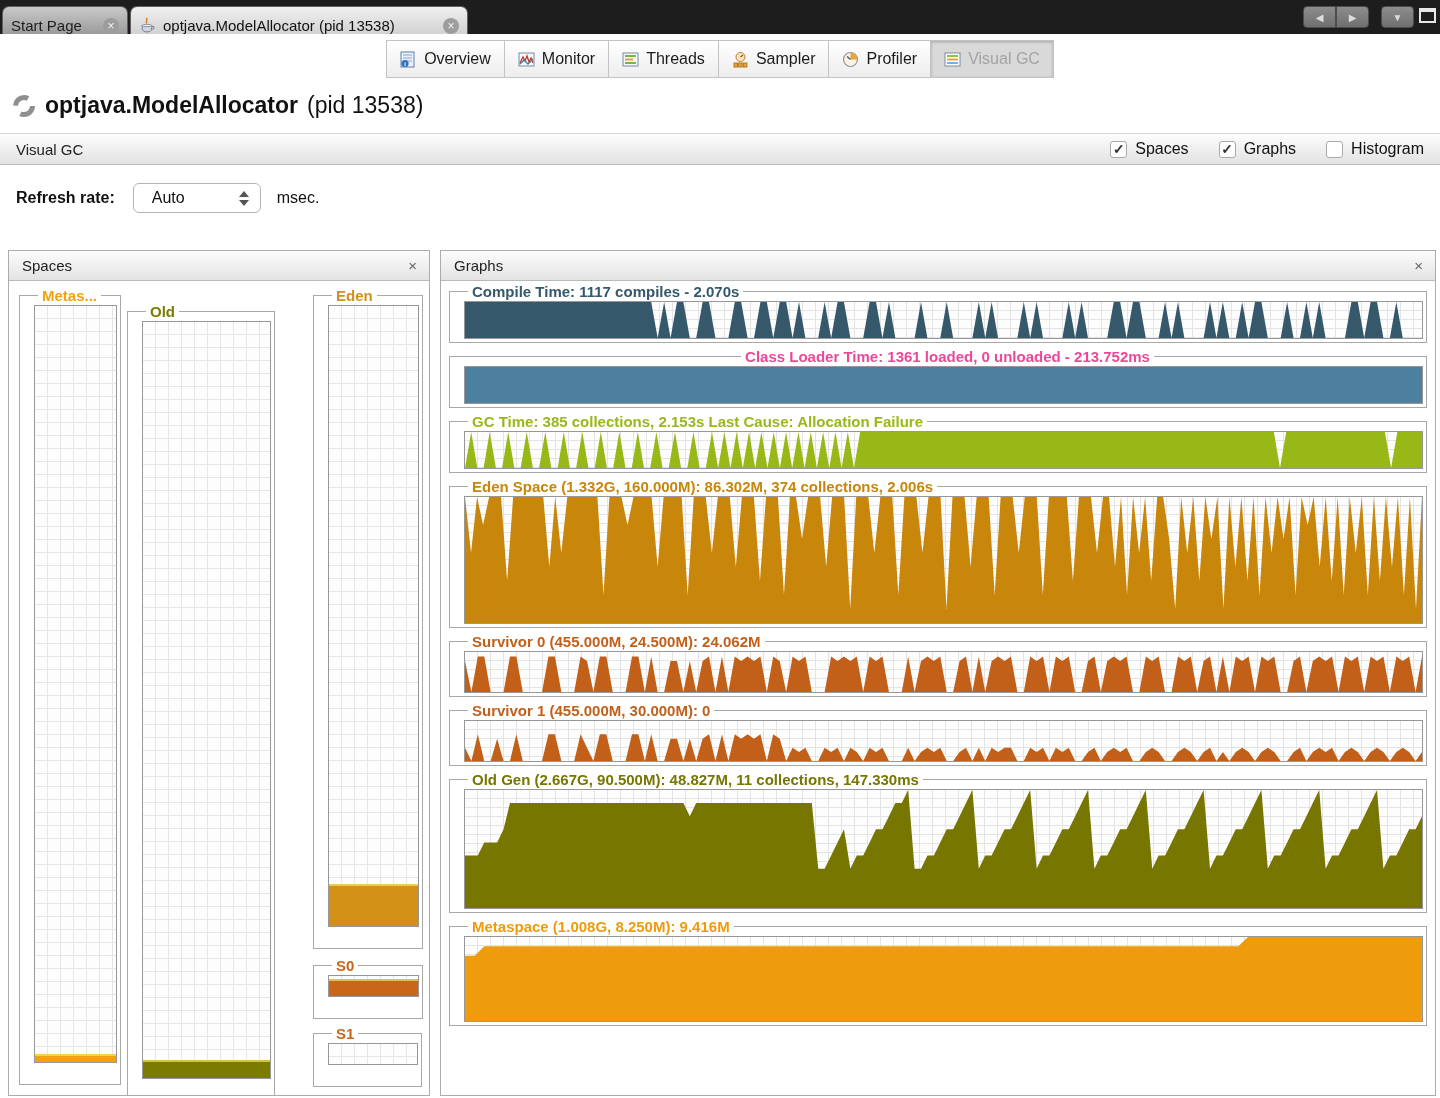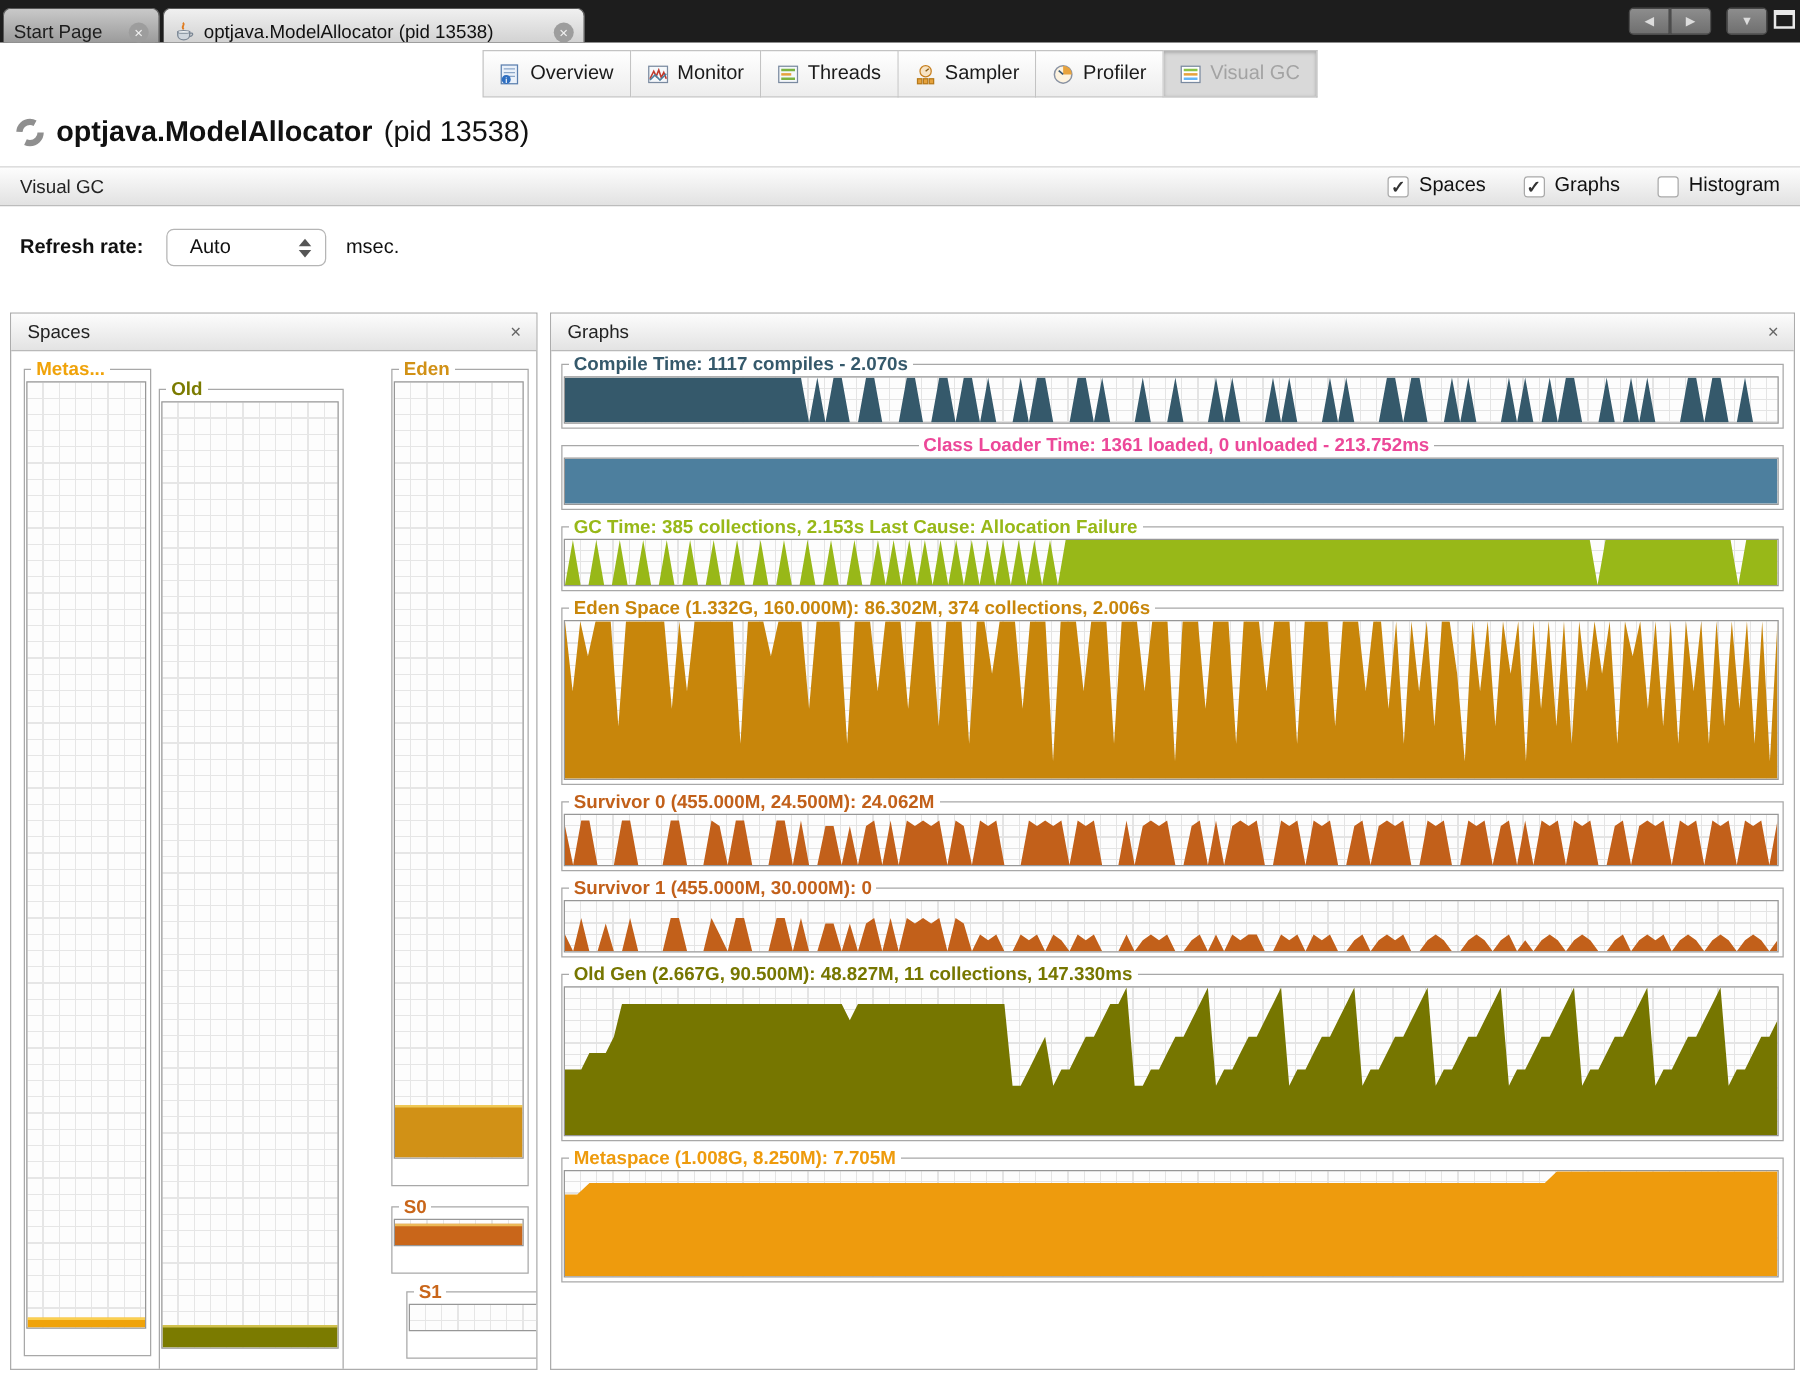--- a/index.html
+++ b/index.html
@@ -61,21 +61,21 @@
   .panel { position:absolute; top:250px; background:#fff; border:1px solid #acacac; }
   .panel.spaces { left:8px; width:422px; height:846px; }
   .panel.graphs { left:440px; width:996px; height:846px; }
   .phead { height:30px; background:linear-gradient(#fcfcfc,#e3e3e3); border-bottom:1px solid #b9b9b9;
     display:flex; align-items:center; font-size:15px; color:#222; }
   .phead .ptitle { margin-left:13px; }
   .phead .pclose { margin-left:auto; margin-right:12px; color:#666; font-size:15px; cursor:pointer; }
   .pbody { position:relative; width:100%; height:calc(100% - 30px); overflow:hidden; }
 
   
-  fieldset { border:1px solid #a8a8a8; padding:1px 3px 3px 1px; background:transparent; }
+  fieldset { border:1px solid #a8a8a8; padding:1px 3px 3px 14px; background:transparent; }
   legend { font-size:15px; font-weight:bold; padding:0 4px; margin-left:4px; white-space:nowrap; }
 
   .gbox { position:relative; width:100%; border:1px solid #979797; background-color:#fdfdfd;
     background-image:
       repeating-linear-gradient(to right,  transparent 0 12px, #e4e4e4 12px 13px),
       repeating-linear-gradient(to bottom, transparent 0 8px,  #e4e4e4 8px 9px);
     overflow:hidden; }
   .gbox svg { position:absolute; inset:0; width:100%; height:100%; }
 
   
@@ -245,21 +245,21 @@
       </div>
     </fieldset>
 
     <fieldset class="sfield" style="left:304px; top:676px; width:110px; height:62px;">
       <legend style="color: rgb(201, 102, 26);">S0</legend>
       <div class="colbox" style="height:calc(100% - 18px);">
         <div class="fill" style="height: 85%; background: rgb(201, 102, 26); border-top: 2px solid rgba(255, 230, 120, 0.65);"></div>
       </div>
     </fieldset>
 
-    <fieldset class="sfield" style="left:316px; top:744px; width:126px; height:62px;">
+    <fieldset class="sfield" style="left:304px; top:744px; width:109px; height:62px;">
       <legend style="color: rgb(201, 102, 26);">S1</legend>
       <div class="colbox" style="height:calc(100% - 18px);">
         <div class="fill" style="height: 0%; background: rgb(201, 102, 26); border-top: none;"></div>
       </div>
     </fieldset>
 
   </div>
 </div>
 
 <div class="panel graphs">
@@ -327,21 +327,21 @@
       <fieldset>
         <legend style="color: rgb(118, 118, 0);">Old Gen (2.667G, 90.500M): 48.827M, 11 collections, 147.330ms</legend>
         <div class="gbox" style="height:120px;">
             <svg viewBox="0 0 100 100" preserveAspectRatio="none">
               <polygon points="0,100 0.00,55.56 0.67,55.56 1.34,55.56 2.01,44.44 2.68,44.44 3.36,44.44 4.03,33.33 4.70,11.11 5.37,11.11 6.04,11.11 6.71,11.11 7.38,11.11 8.05,11.11 8.72,11.11 9.40,11.11 10.07,11.11 10.74,11.11 11.41,11.11 12.08,11.11 12.75,11.11 13.42,11.11 14.09,11.11 14.77,11.11 15.44,11.11 16.11,11.11 16.78,11.11 17.45,11.11 18.12,11.11 18.79,11.11 19.46,11.11 20.13,11.11 20.81,11.11 21.48,11.11 22.15,11.11 22.82,11.11 23.49,22.22 24.16,11.11 24.83,11.11 25.50,11.11 26.17,11.11 26.85,11.11 27.52,11.11 28.19,11.11 28.86,11.11 29.53,11.11 30.20,11.11 30.87,11.11 31.54,11.11 32.21,11.11 32.89,11.11 33.56,11.11 34.23,11.11 34.90,11.11 35.57,11.11 36.24,11.11 36.91,66.67 37.58,66.67 38.26,55.56 38.93,44.44 39.60,33.33 40.27,66.67 40.94,55.56 41.61,55.56 42.28,44.44 42.95,33.33 43.62,33.33 44.30,22.22 44.97,11.11 45.64,11.11 46.31,0.00 46.98,66.67 47.65,66.67 48.32,55.56 48.99,55.56 49.66,44.44 50.34,33.33 51.01,33.33 51.68,22.22 52.35,11.11 53.02,0.00 53.69,66.67 54.36,55.56 55.03,55.56 55.70,44.44 56.38,33.33 57.05,33.33 57.72,22.22 58.39,11.11 59.06,0.00 59.73,66.67 60.40,55.56 61.07,55.56 61.74,44.44 62.42,33.33 63.09,33.33 63.76,22.22 64.43,11.11 65.10,0.00 65.77,66.67 66.44,55.56 67.11,55.56 67.79,44.44 68.46,33.33 69.13,33.33 69.80,22.22 70.47,11.11 71.14,0.00 71.81,66.67 72.48,55.56 73.15,55.56 73.83,44.44 74.50,33.33 75.17,33.33 75.84,22.22 76.51,11.11 77.18,0.00 77.85,66.67 78.52,55.56 79.19,55.56 79.87,44.44 80.54,33.33 81.21,33.33 81.88,22.22 82.55,11.11 83.22,0.00 83.89,66.67 84.56,55.56 85.23,55.56 85.91,44.44 86.58,33.33 87.25,33.33 87.92,22.22 88.59,11.11 89.26,0.00 89.93,66.67 90.60,55.56 91.28,55.56 91.95,44.44 92.62,33.33 93.29,33.33 93.96,22.22 94.63,11.11 95.30,0.00 95.97,66.67 96.64,55.56 97.32,55.56 97.99,44.44 98.66,33.33 99.33,33.33 100.00,22.22 100,100" fill="#767600"></polygon>
             </svg>
           </div>
       </fieldset>
 
       <fieldset>
-        <legend style="color: rgb(238, 155, 13);">Metaspace (1.008G, 8.250M): 7.705M</legend>
+        <legend style="color: rgb(238, 155, 13);">Metaspace (1.008G, 8.250M): 9.416M</legend>
         <div class="gbox" style="height:86px;">
             <svg viewBox="0 0 100 100" preserveAspectRatio="none">
               <polygon points="0,100 0.00,22.22 1.01,22.22 2.02,11.11 3.03,11.11 4.04,11.11 5.05,11.11 6.06,11.11 7.07,11.11 8.08,11.11 9.09,11.11 10.10,11.11 11.11,11.11 12.12,11.11 13.13,11.11 14.14,11.11 15.15,11.11 16.16,11.11 17.17,11.11 18.18,11.11 19.19,11.11 20.20,11.11 21.21,11.11 22.22,11.11 23.23,11.11 24.24,11.11 25.25,11.11 26.26,11.11 27.27,11.11 28.28,11.11 29.29,11.11 30.30,11.11 31.31,11.11 32.32,11.11 33.33,11.11 34.34,11.11 35.35,11.11 36.36,11.11 37.37,11.11 38.38,11.11 39.39,11.11 40.40,11.11 41.41,11.11 42.42,11.11 43.43,11.11 44.44,11.11 45.45,11.11 46.46,11.11 47.47,11.11 48.48,11.11 49.49,11.11 50.51,11.11 51.52,11.11 52.53,11.11 53.54,11.11 54.55,11.11 55.56,11.11 56.57,11.11 57.58,11.11 58.59,11.11 59.60,11.11 60.61,11.11 61.62,11.11 62.63,11.11 63.64,11.11 64.65,11.11 65.66,11.11 66.67,11.11 67.68,11.11 68.69,11.11 69.70,11.11 70.71,11.11 71.72,11.11 72.73,11.11 73.74,11.11 74.75,11.11 75.76,11.11 76.77,11.11 77.78,11.11 78.79,11.11 79.80,11.11 80.81,11.11 81.82,0.00 82.83,0.00 83.84,0.00 84.85,0.00 85.86,0.00 86.87,0.00 87.88,0.00 88.89,0.00 89.90,0.00 90.91,0.00 91.92,0.00 92.93,0.00 93.94,0.00 94.95,0.00 95.96,0.00 96.97,0.00 97.98,0.00 98.99,0.00 100.00,0.00 100,100" fill="#ee9b0d"></polygon>
             </svg>
           </div>
       </fieldset>
 
     </div>
   </div>
 </div>

